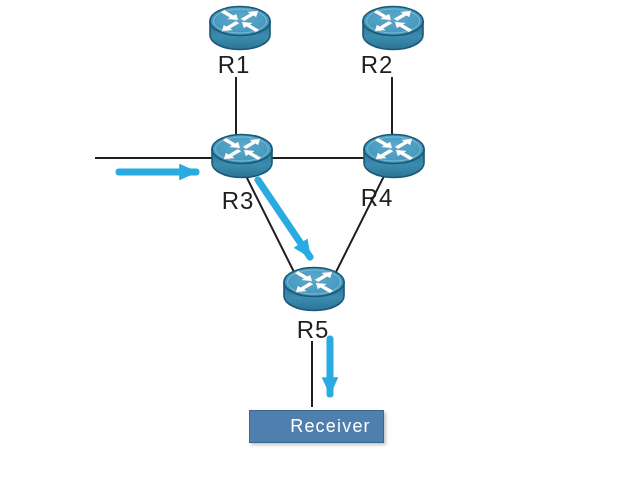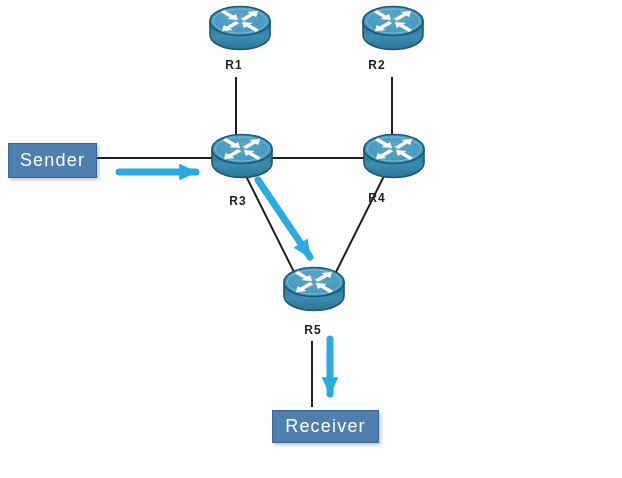--- a/index.html
+++ b/index.html
@@ -4,30 +4,30 @@
 <style>
   html,body{margin:0;padding:0;background:#fff;}
   .canvas{
     position:relative;width:622px;height:478px;background:#fff;overflow:hidden;
     font-family:"Liberation Sans",sans-serif;
   }
   .layer{position:absolute;left:0;top:0;}
   .node{position:absolute;width:68px;height:52px;}
   .nlabel{
     position:absolute;width:44px;text-align:center;
-    font-size:12px;letter-spacing:1px;color:#1f1f1f;line-height:22px;font-weight:bold;
+    font-size:24px;letter-spacing:1px;color:#1f1f1f;line-height:22px;
   }
   .endpoint{
     position:absolute;display:flex;align-items:center;justify-content:center;
     background:#4e7fae;border:1px solid #3a6690;color:#fdfdfd;
     font-size:18px;letter-spacing:1.2px;
     box-shadow:2px 2px 3px rgba(90,90,90,0.35);
   }
   #sender{left:8px;top:143px;width:87px;height:33px;}
-  #receiver{left:272px;top:410px;width:105px;height:31px;}
+  #receiver{left:249px;top:410px;width:105px;height:31px;padding-left:28px;}
   .defs-holder{position:absolute;width:0;height:0;overflow:hidden;}
 </style>
 </head>
 <body>
 
 <div class="canvas">
 
   <svg class="defs-holder" aria-hidden="true">
     <defs>
       <linearGradient id="gBody" x1="0" y1="0" x2="0" y2="1">
@@ -99,16 +99,15 @@
         <use href="#router-sym"></use>
       </svg>
   </div>
 
   <div class="nlabel" style="left:212px;top:54px">R1</div>
   <div class="nlabel" style="left:355px;top:54px">R2</div>
   <div class="nlabel" style="left:216px;top:190px">R3</div>
   <div class="nlabel" style="left:355px;top:187px">R4</div>
   <div class="nlabel" style="left:291px;top:319px">R5</div>
 
-  <div class="endpoint" id="sender">Sender</div>
   <div class="endpoint" id="receiver">Receiver</div>
 
 </div>
 
 </body></html>

